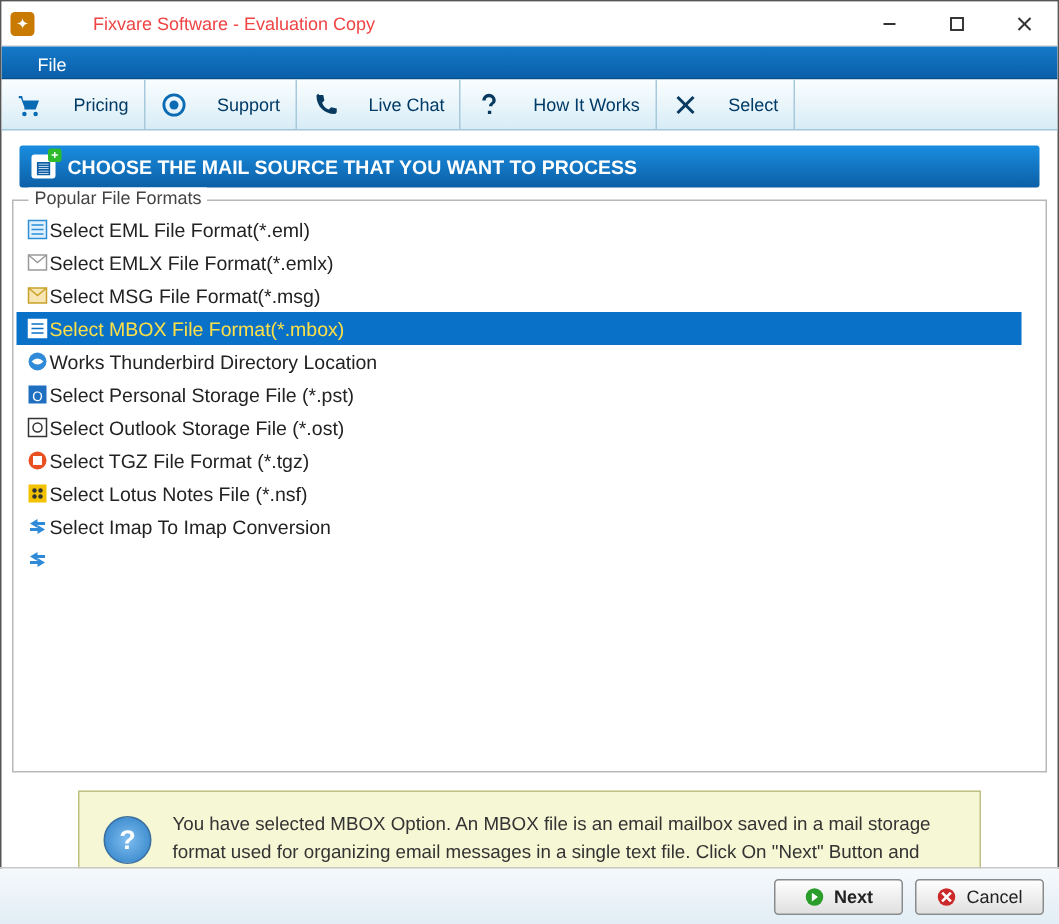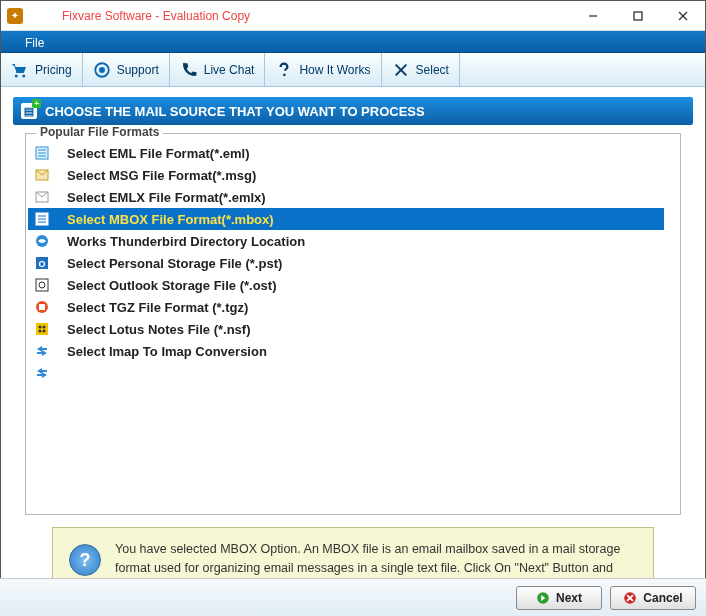--- a/index.html
+++ b/index.html
@@ -4,37 +4,37 @@
 <style>
 * { box-sizing: border-box; margin: 0; padding: 0; }
 body { font-family: "Segoe UI", Tahoma, sans-serif; font-size: 12px; background: #fff; width: 706px; height: 616px; overflow: hidden; border: 1px solid #555; }
 .titlebar { height: 30px; display: flex; align-items: center; padding: 0 0 0 6px; background: #fff; border-bottom: 1px solid #ddd; }
 .titlebar .logo { width: 16px; height: 16px; background: #c97a00; border-radius: 3px; margin-right: 6px; display:inline-flex; align-items:center; justify-content:center; color:#fff; font-size:10px;}
 .titlebar .title { flex: 1; font-size: 12px; color: #ef4444; margin-left: 33px; }
 .titlebar .winbtn { width: 45px; height: 30px; display: flex; align-items: center; justify-content: center; font-size: 13px; color: #333; }
 .menubar { height: 22px; background: linear-gradient(#1479c9, #0a5fa8); color: #fff; display: flex; align-items: flex-end; padding: 0 16px; border-bottom: 1px solid #084d87;}
 .menubar .menu { padding: 2px 8px; font-size: 12px; }
 .toolbar { height: 34px; background: linear-gradient(#fafeff, #d8ecf6); border-bottom: 1px solid #a0c7de; display: flex; align-items: stretch; }
-.toolbar .tbtn { display: flex; align-items: center; padding: 0 10px; border-right: 1px solid #a8c9dc; color: #003a66; font-size: 12px; gap:6px; }
+.toolbar .tbtn { display: flex; align-items: center; padding: 0 10px; border-right: 1px solid #a8c9dc; color: #003a66; font-size: 12px; gap:20px; }
 .toolbar .tbtn .ic { display:inline-flex; width:18px; height:18px; align-items:center; justify-content:center; }
 .stage { padding: 6px; }
 .header-bar { margin: 4px 6px 8px 6px; height: 28px; background: linear-gradient(#1a8de0, #0c5fa6); border-radius: 2px; display: flex; align-items: center; color: #fff; font-weight: bold; font-size: 13px; padding: 0 8px; gap:8px;}
 .header-bar .hicon { width:16px; height:16px; background: #fff; display:inline-flex; align-items:center; justify-content:center; color:#0c5fa6; font-size:11px; border-radius:2px; position:relative;}
 .header-bar .hicon::after { content:"+"; position:absolute; top:-4px; right:-4px; background:#2dbb2d; color:#fff; width:9px; height:9px; font-size:8px; border-radius:2px; display:flex; align-items:center; justify-content:center;}
-.group { border: 1px solid #b8b8b8; margin: 0 18px; padding: 8px 16px 130px 2px; position: relative; font-weight: bold; }
+.group { border: 1px solid #b8b8b8; margin: 0 1px; padding: 8px 16px 130px 2px; position: relative; }
 .group .legend { position: absolute; top: -9px; left: 10px; background: #fff; padding: 0 4px; font-size: 12px; color: #444; }
 .list { list-style: none; }
-.item { display: flex; align-items: center; height: 22px; padding: 0 6px; gap: 17px; font-size: 13px; color: #222; }
+.item { display: flex; align-items: center; height: 22px; padding: 0 6px; gap: 0; font-size: 13px; color: #222; }
 .item.selected { background: #0a71c8; color: #fde047; }
 .item .ficon { width: 16px; height: 16px; display:inline-flex; align-items:center; justify-content:center; }
 .info-box { margin: 12px 45px 0 45px; background: #f6f7d4; border: 1px solid #bfc083; padding: 12px 16px 18px 16px; display: flex; gap: 14px; align-items: flex-start; min-height: 90px;}
 .info-box .qicon { width: 32px; height: 32px; border-radius: 50%; background: radial-gradient(#7fbef0,#2b7dc5); color: #fff; display:flex; align-items:center; justify-content:center; font-weight:bold; font-size:18px; flex-shrink:0; margin-top:4px; border:1px solid #3a6fa0;}
 .info-box .msg { font-size: 12.5px; color: #333; line-height: 1.5; }
 .footer { position: absolute; bottom: 0; left:0; right:0; height: 38px; border-top: 1px solid #c8c8c8; background: linear-gradient(#f5f9fc,#e2edf5); display:flex; align-items:center; justify-content:flex-end; padding: 0 10px; gap:8px;margin-top:20px;}
-.btn { height: 24px; min-width: 86px; background: linear-gradient(#fefefe,#e0e0e0); border:1px solid #8a8a8a; border-radius:3px; display:flex; align-items:center; justify-content:center; gap:6px; font-size:12px; padding: 0 8px; color:#222;font-weight:bold;}
+.btn { height: 24px; min-width: 86px; background: linear-gradient(#fefefe,#e0e0e0); border:1px solid #8a8a8a; border-radius:3px; display:flex; align-items:center; justify-content:center; gap:6px; font-size:12px; padding: 0 8px; color:#222;}
 .btn .bic { display:inline-flex; width:14px; height:14px; align-items:center; justify-content:center;}
 .btn.primary { font-weight: bold; }
 svg { display:block; }
 </style>
 </head>
 <body>
 
 <div class="titlebar">
   <span class="logo">✦</span>
   <span class="title">Fixvare Software - Evaluation Copy</span>
@@ -121,34 +121,34 @@
               <line x1="4" y1="5" x2="12" y2="5" stroke="#2d8ed6"></line>
               <line x1="4" y1="8" x2="12" y2="8" stroke="#2d8ed6"></line>
               <line x1="4" y1="11" x2="12" y2="11" stroke="#2d8ed6"></line>
             </svg>
           </span>
         <span>Select EML File Format(*.eml)</span>
       </li>
       <li class="item">
         <span class="ficon">
             <svg width="16" height="16">
+              <rect x="2" y="3" width="12" height="10" fill="#fff" stroke="#9a9a9a"></rect>
+              <polyline points="2,3 8,8 14,3" fill="none" stroke="#9a9a9a"></polyline>
+            </svg>
+          </span>
+        <span>Select EMLX File Format(*.emlx)</span>
+      </li>
+      <li class="item">
+        <span class="ficon">
+            <svg width="16" height="16">
               <rect x="2" y="3" width="12" height="10" fill="#f7e6b4" stroke="#c9a128"></rect>
               <polyline points="2,3 8,8 14,3" fill="none" stroke="#c9a128"></polyline>
             </svg>
           </span>
         <span>Select MSG File Format(*.msg)</span>
-      </li>
-      <li class="item">
-        <span class="ficon">
-            <svg width="16" height="16">
-              <rect x="2" y="3" width="12" height="10" fill="#fff" stroke="#9a9a9a"></rect>
-              <polyline points="2,3 8,8 14,3" fill="none" stroke="#9a9a9a"></polyline>
-            </svg>
-          </span>
-        <span>Select EMLX File Format(*.emlx)</span>
       </li>
       <li class="item selected">
         <span class="ficon">
             <svg width="16" height="16">
               <rect x="2" y="2" width="12" height="12" fill="#fff" stroke="#fff"></rect>
               <line x1="4" y1="5" x2="12" y2="5" stroke="#0a71c8"></line>
               <line x1="4" y1="8" x2="12" y2="8" stroke="#0a71c8"></line>
               <line x1="4" y1="11" x2="12" y2="11" stroke="#0a71c8"></line>
             </svg>
           </span>

